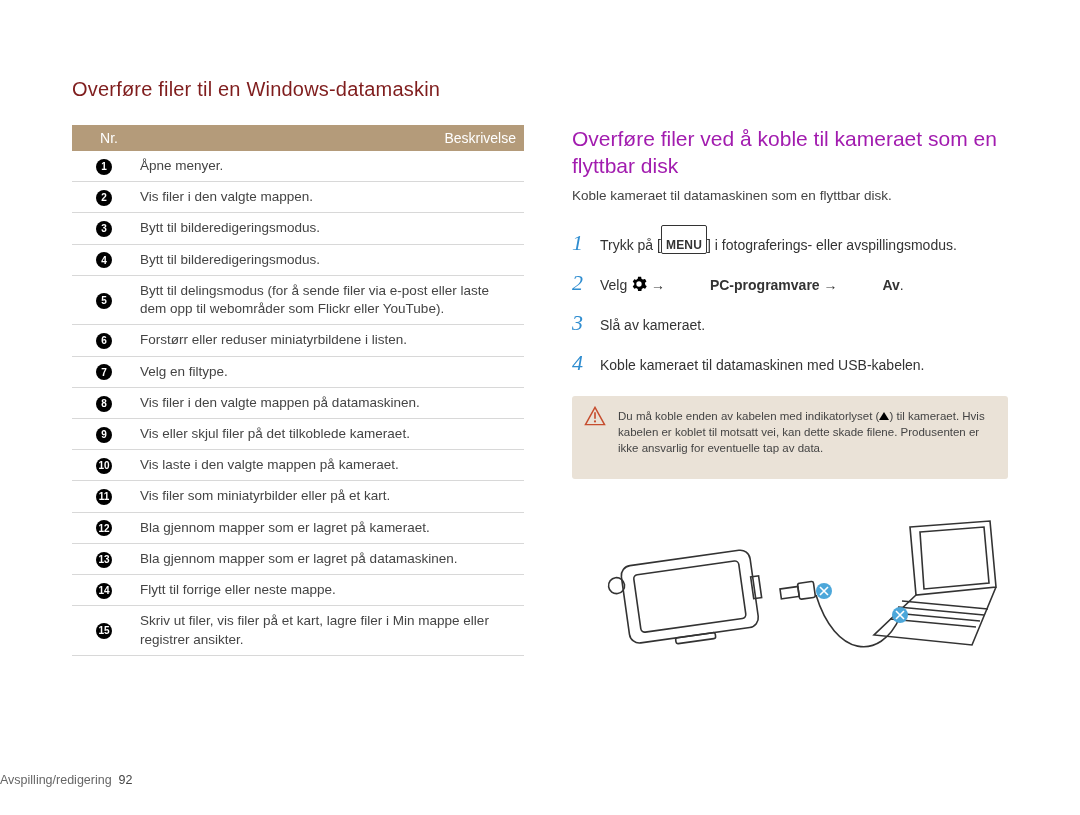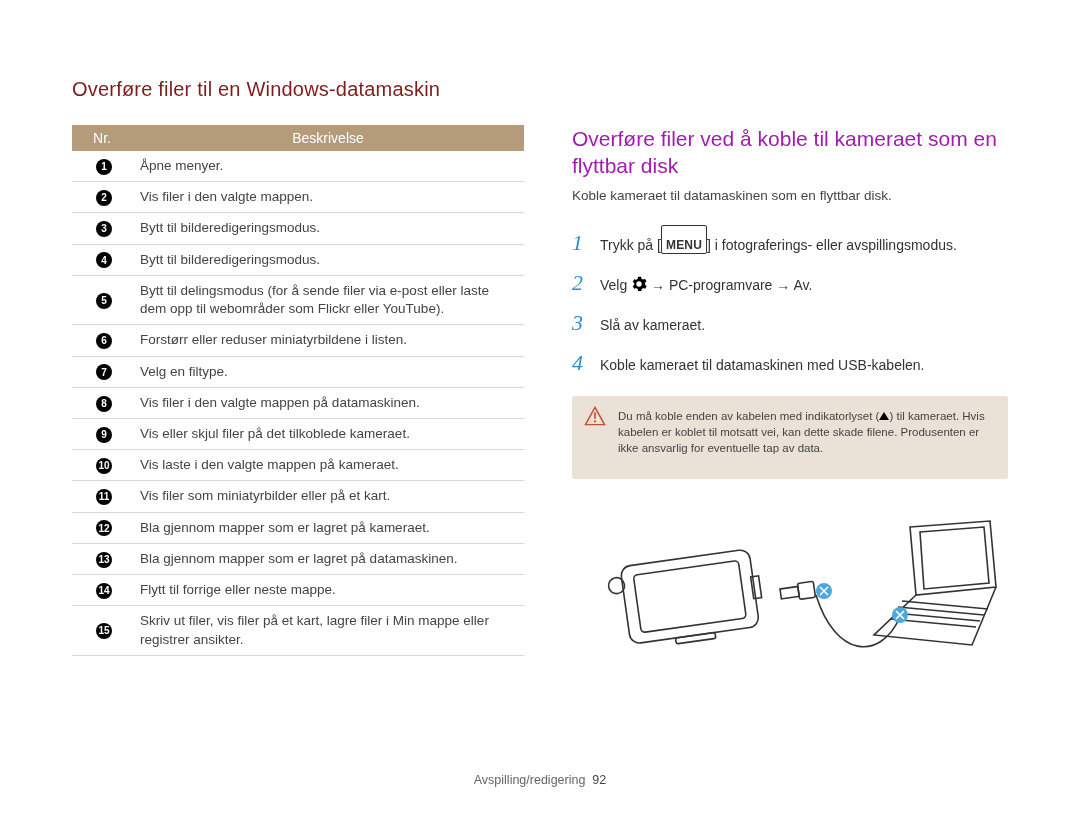--- a/index.html
+++ b/index.html
@@ -30,21 +30,21 @@
   table.desc-table {
     width: 100%;
     border-collapse: collapse;
     font-size: 13.5px;
     color: #444;
   }
   table.desc-table thead th {
     background: #b49b7a;
     color: #fff;
     font-weight: 400;
-    text-align: center;
+    text-align: right;
     padding: 5px 8px 5px 14px;
     font-size: 14px;
   }
   table.desc-table thead th:first-child { width: 54px; }
   table.desc-table tbody td {
     border-bottom: 1px solid #d8d8d8;
     padding: 6px 8px 6px 14px;
     vertical-align: middle;
     line-height: 1.35;
   }
@@ -104,21 +104,21 @@
     font-size: 12px;
     font-weight: bold;
     line-height: 1.2;
     vertical-align: 1px;
     letter-spacing: 0.2px;
   }
   .gear-icon {
     display: inline-flex;
     vertical-align: -2px;
   }
-  .bold { font-weight: normal; }
+  .bold { font-weight: bold; margin-left: 41px; }
 
   .note-box {
     background: #eae2d7;
     border-radius: 3px;
     padding: 12px 16px 23px 46px;
     font-size: 11.5px;
     line-height: 1.4;
     color: #444;
     position: relative;
     margin-top: 20px;
@@ -141,21 +141,21 @@
     margin-top: 28px;
     display: flex;
     justify-content: center;
   }
 
   .footer {
     position: absolute;
     bottom: 28px;
     left: 0;
     width: 100%;
-    text-align: center;
+    text-align: left;
     font-size: 12.5px;
     color: #666;
   }
   .footer .pg { font-weight: 400; color: #444; }
 </style>
 </head>
 <body>
 
 <div class="page-header">Overføre filer til en Windows-datamaskin</div>
 

